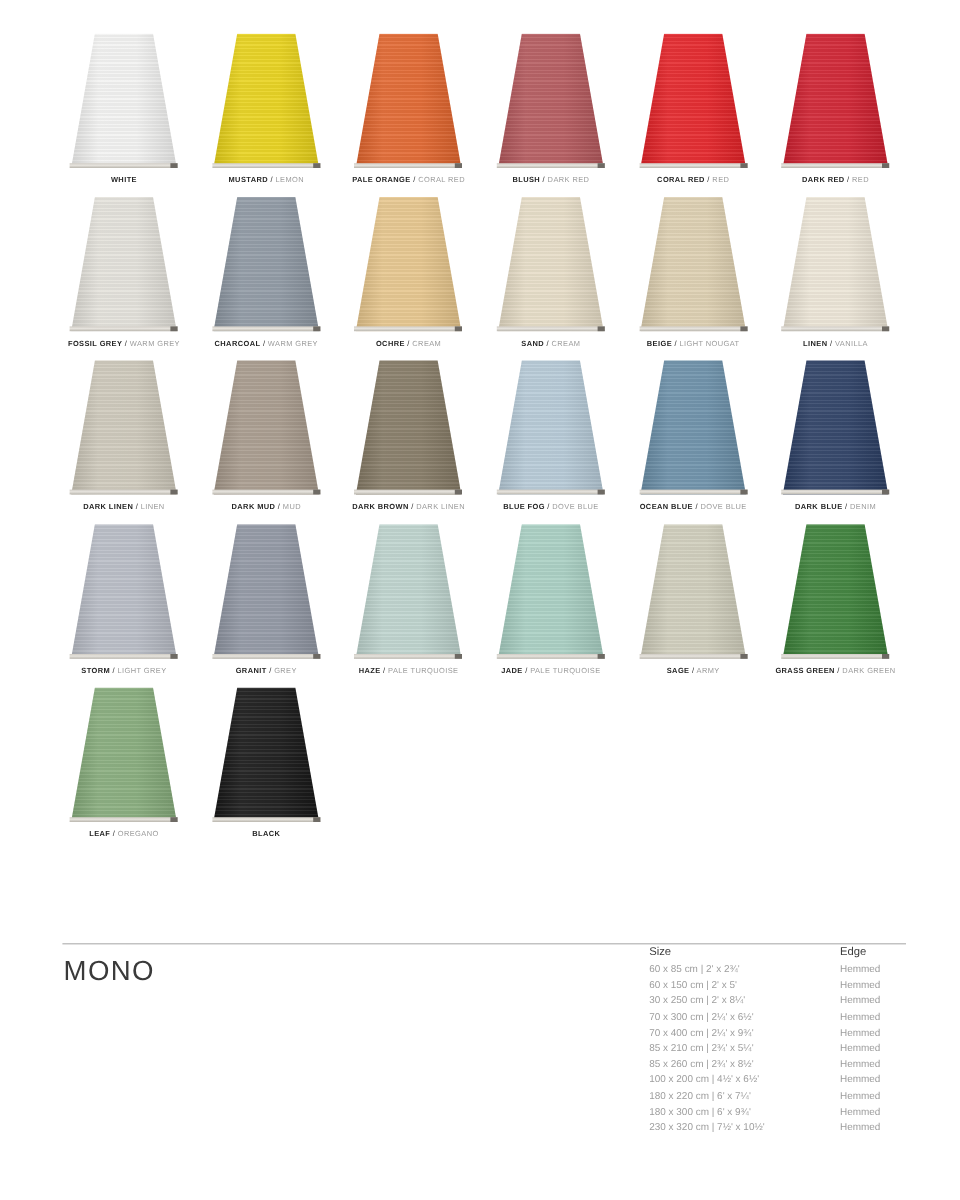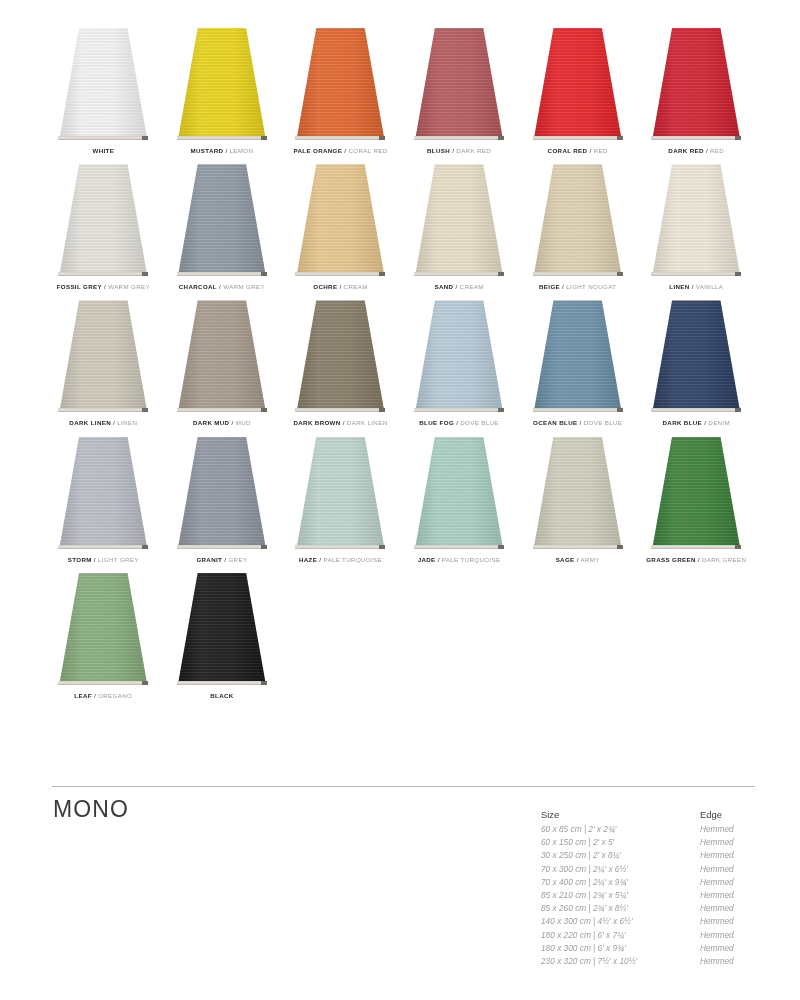--- a/index.html
+++ b/index.html
@@ -138,36 +138,35 @@
     top: 796px;
     font-size: 23px;
     font-weight: normal;
     letter-spacing: 1.1px;
     color: #3a3a3a;
   }
 
   .spec-table {
     position: absolute;
     left: 541px;
-    top: 808px;
+    top: 786px;
     font-size: 8.3px;
     line-height: 13.2px;
     white-space: nowrap;
   }
   .spec-head {
     display: flex;
     color: #3c3c3c;
     font-size: 9.4px;
     line-height: 14px;
     margin-bottom: 1px;
   }
   .spec-row {
     display: flex;
     color: #9d9d9d;
-    font-style: italic;
   }
   .col-size { width: 159px; }
   .col-edge { width: 60px; }
 </style>
 </head>
 <body>
 
 <div class="page">
 
   <div class="grid" id="grid">
@@ -397,21 +396,21 @@
         </div>
         <div class="spec-row">
           <div class="col-size">85 x 210 cm | 2¾' x 5¼'</div>
           <div class="col-edge">Hemmed</div>
         </div>
         <div class="spec-row">
           <div class="col-size">85 x 260 cm | 2¾' x 8½'</div>
           <div class="col-edge">Hemmed</div>
         </div>
         <div class="spec-row">
-          <div class="col-size">140 x 300 cm | 4½' x 6½'</div>
+          <div class="col-size">100 x 200 cm | 4½' x 6½'</div>
           <div class="col-edge">Hemmed</div>
         </div>
         <div class="spec-row">
           <div class="col-size">180 x 220 cm | 6' x 7¼'</div>
           <div class="col-edge">Hemmed</div>
         </div>
         <div class="spec-row">
           <div class="col-size">180 x 300 cm | 6' x 9¾'</div>
           <div class="col-edge">Hemmed</div>
         </div>

